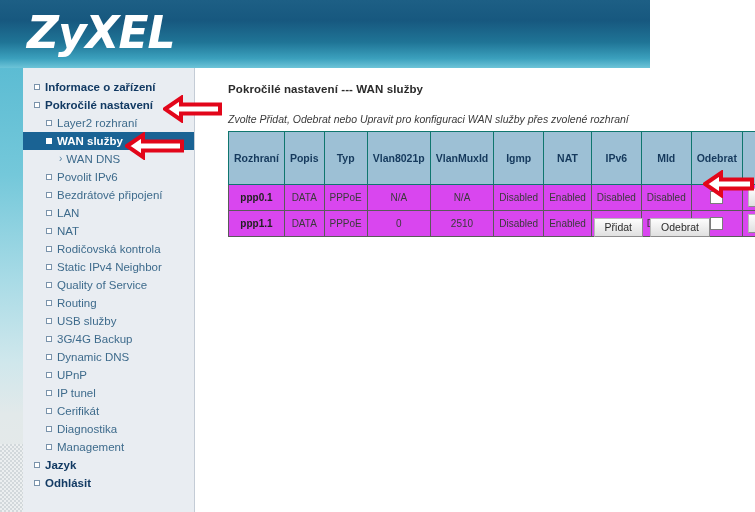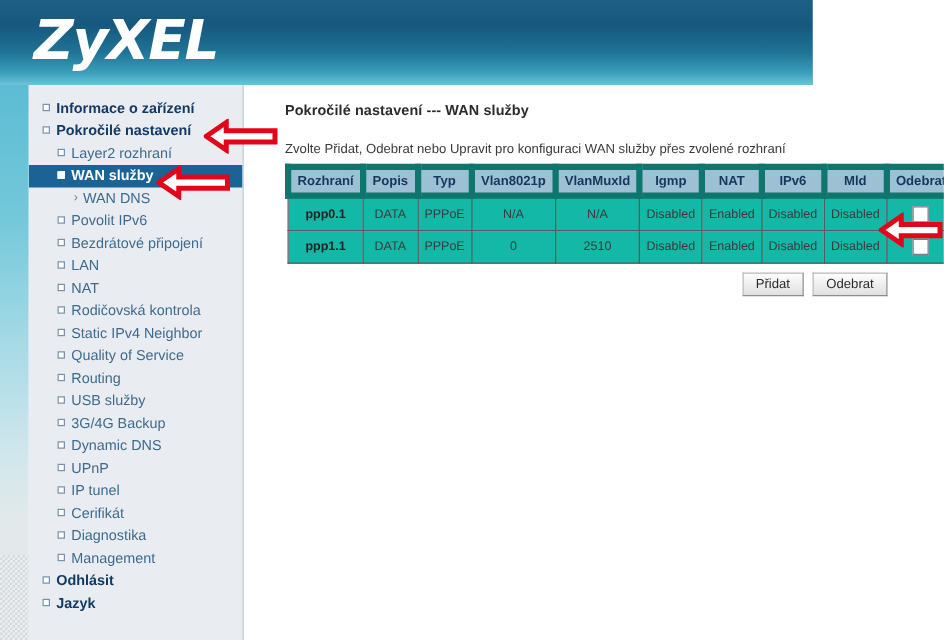--- a/index.html
+++ b/index.html
@@ -134,43 +134,44 @@
     font-size: 11.5px;
     font-weight: bold;
     color: #2b2b2b;
     letter-spacing: .1px;
   }
   #page-desc {
     position: absolute;
     left: 32px; top: 45px;
     font-size: 10.5px;
     color: #3a3a3a;
+    font-style: italic;
   }
 
   
   #wan-table {
     position: absolute;
     left: 32px;
     top: 63px;
     border-collapse: collapse;
     font-size: 10px;
   }
   #wan-table th {
     background: #9dc0d5;
-    border: 5px solid #0f766e;
+    border: 1px solid #0f766e;
     color: #15395c;
     font-weight: bold;
     font-size: 10.5px;
-    padding: 3px 5px;
+    padding: 20px 5px;
     text-align: center;
     white-space: nowrap;
   }
   #wan-table td {
     border: 1px solid #5a5a5a;
-    background: #14b8a6;
+    background: #d946ef;
     color: #3a3a3a;
     padding: 3px 5px;
     text-align: center;
     height: 14px;
     white-space: nowrap;
   }
   #wan-table td.iface { font-weight: bold; color: #222; }
   .chkbox {
     display: inline-block;
     width: 11px; height: 11px;
@@ -237,22 +238,22 @@
       <div class="nav-item lvl2"><span class="bullet"></span><span class="lbl">Quality of Service</span></div>
       <div class="nav-item lvl2"><span class="bullet"></span><span class="lbl">Routing</span></div>
       <div class="nav-item lvl2"><span class="bullet"></span><span class="lbl">USB služby</span></div>
       <div class="nav-item lvl2"><span class="bullet"></span><span class="lbl">3G/4G Backup</span></div>
       <div class="nav-item lvl2"><span class="bullet"></span><span class="lbl">Dynamic DNS</span></div>
       <div class="nav-item lvl2"><span class="bullet"></span><span class="lbl">UPnP</span></div>
       <div class="nav-item lvl2"><span class="bullet"></span><span class="lbl">IP tunel</span></div>
       <div class="nav-item lvl2"><span class="bullet"></span><span class="lbl">Cerifikát</span></div>
       <div class="nav-item lvl2"><span class="bullet"></span><span class="lbl">Diagnostika</span></div>
       <div class="nav-item lvl2"><span class="bullet"></span><span class="lbl">Management</span></div>
+      <div class="nav-item lvl1"><span class="bullet"></span><span class="lbl">Jazyk</span></div>
       <div class="nav-item lvl1"><span class="bullet"></span><span class="lbl">Odhlásit</span></div>
-      <div class="nav-item lvl1"><span class="bullet"></span><span class="lbl">Jazyk</span></div>
     </nav>
 
   <div id="main">
     <div id="page-title">Pokročilé nastavení --- WAN služby</div>
     <div id="page-desc">Zvolte Přidat, Odebrat nebo Upravit pro konfiguraci WAN služby přes zvolené rozhraní</div>
 
     <table id="wan-table">
       <thead>
         <tr>
             <th>Rozhraní</th>

